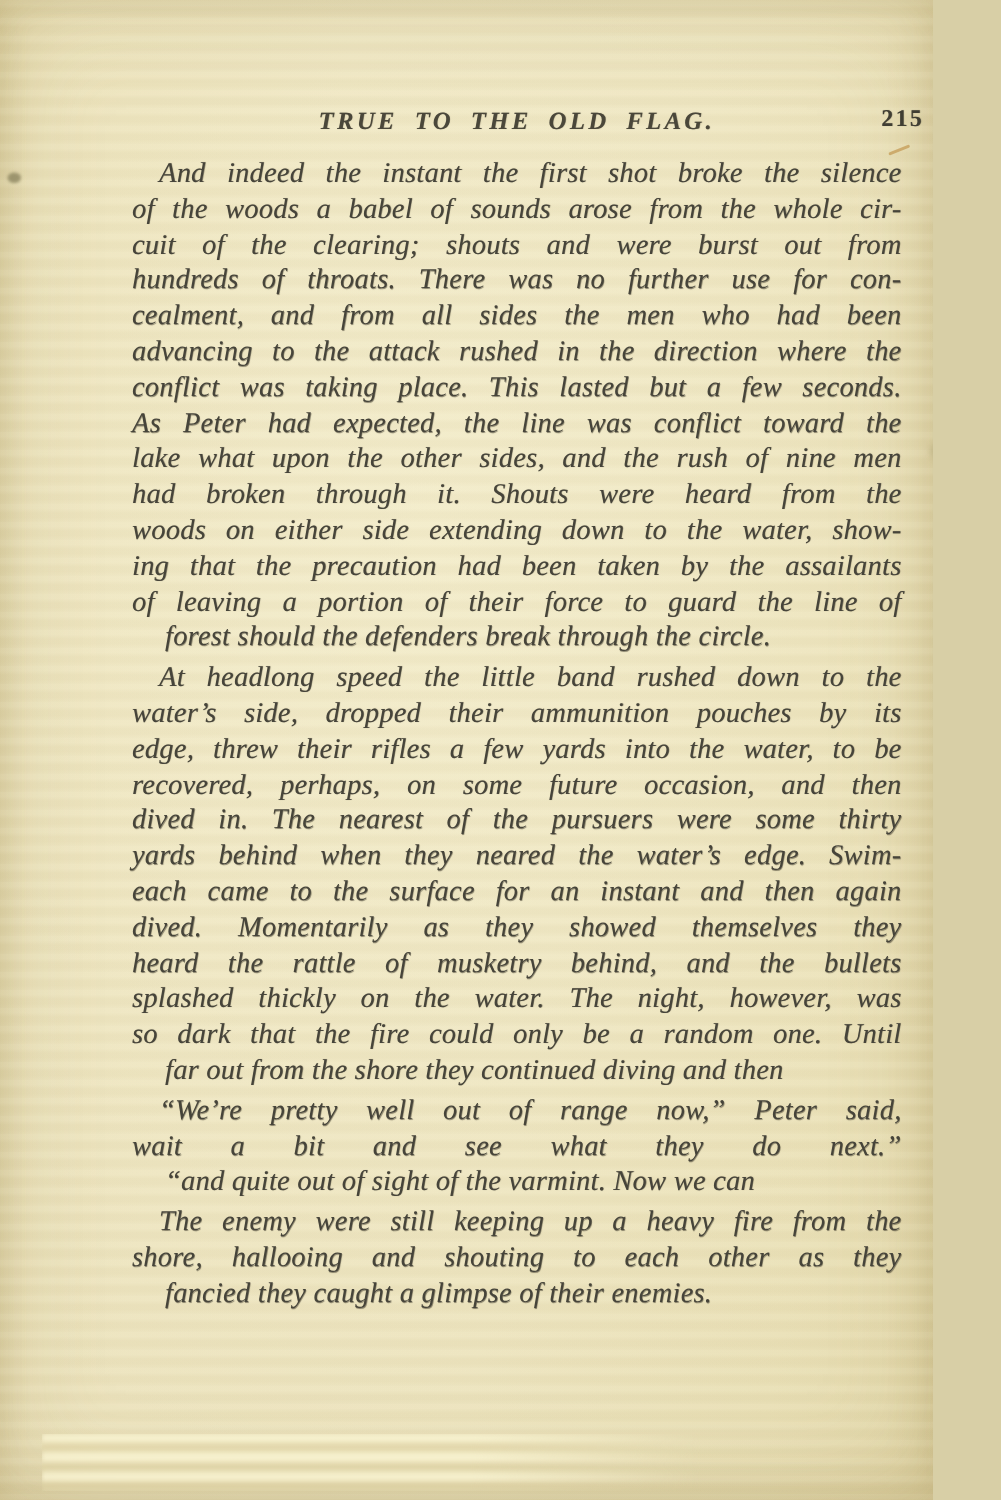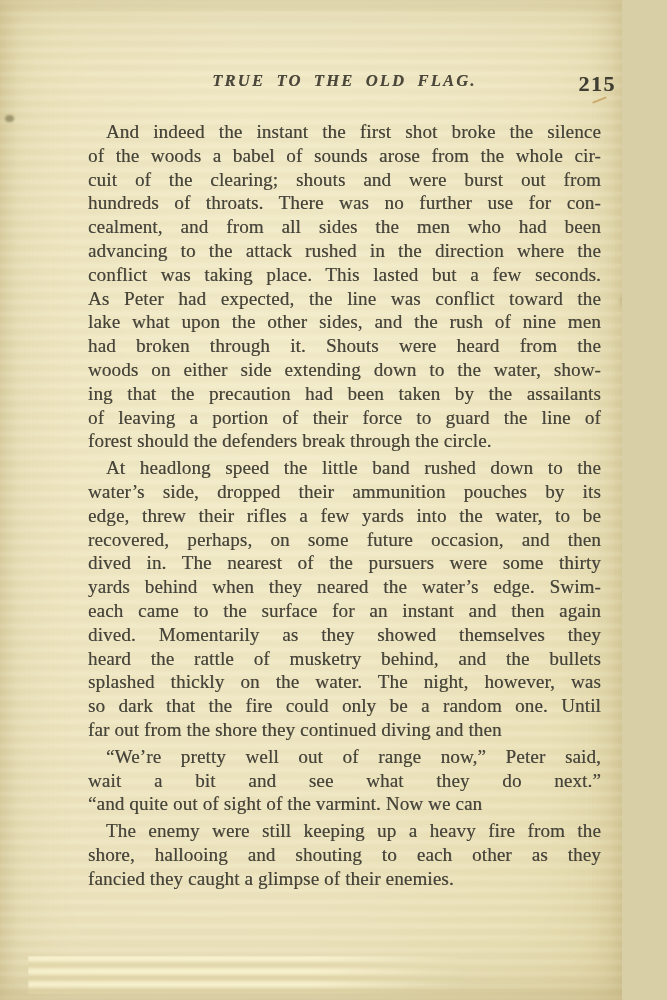--- a/index.html
+++ b/index.html
@@ -75,44 +75,45 @@
     font-style: italic;
     font-weight: 700;
     font-size: 16.5px;
     letter-spacing: 2.2px;
     word-spacing: 5px;
     text-shadow: 0.3px 0.3px 0.5px rgba(70,64,48,0.5);
   }
   .page-number {
     position: absolute;
     right: -15px; top: 0;
-    font-size: 22px;
+    font-size: 16px;
     font-weight: 600;
     letter-spacing: 1.5px;
     color: #403e33;
     font-style: normal;
     text-shadow: 0.3px 0.3px 0.5px rgba(70,64,48,0.5);
   }
   .text-block {
     position: absolute;
-    left: 88px; top: 120px; width: 513px;
+    left: 88px; top: 104px; width: 513px;
     color: #46443a;
     font-size: 19px;
     line-height: 23.8px;
     letter-spacing: 0.15px;
     text-shadow: 0.35px 0.35px 0.45px rgba(62,57,42,0.55);
+    font-style: italic;
   }
   .par + .par { margin-top: 3px; }
   .line {
     text-align: justify;
     text-align-last: justify;
     white-space: normal;
   }
   .par .line:first-child { text-indent: 18px; }
-  .par .line:last-child { text-align-last: left; }
+  .par .line:last-child { text-align-last: left; margin-left: 22px; }
 </style>
 </head>
 <body>
 
 <div class="page">
   <div class="scan-streaks"></div>
   <div class="bottom-streaks"></div>
 
   <div class="running-header">
     <div class="header-title">TRUE TO THE OLD FLAG.</div>

